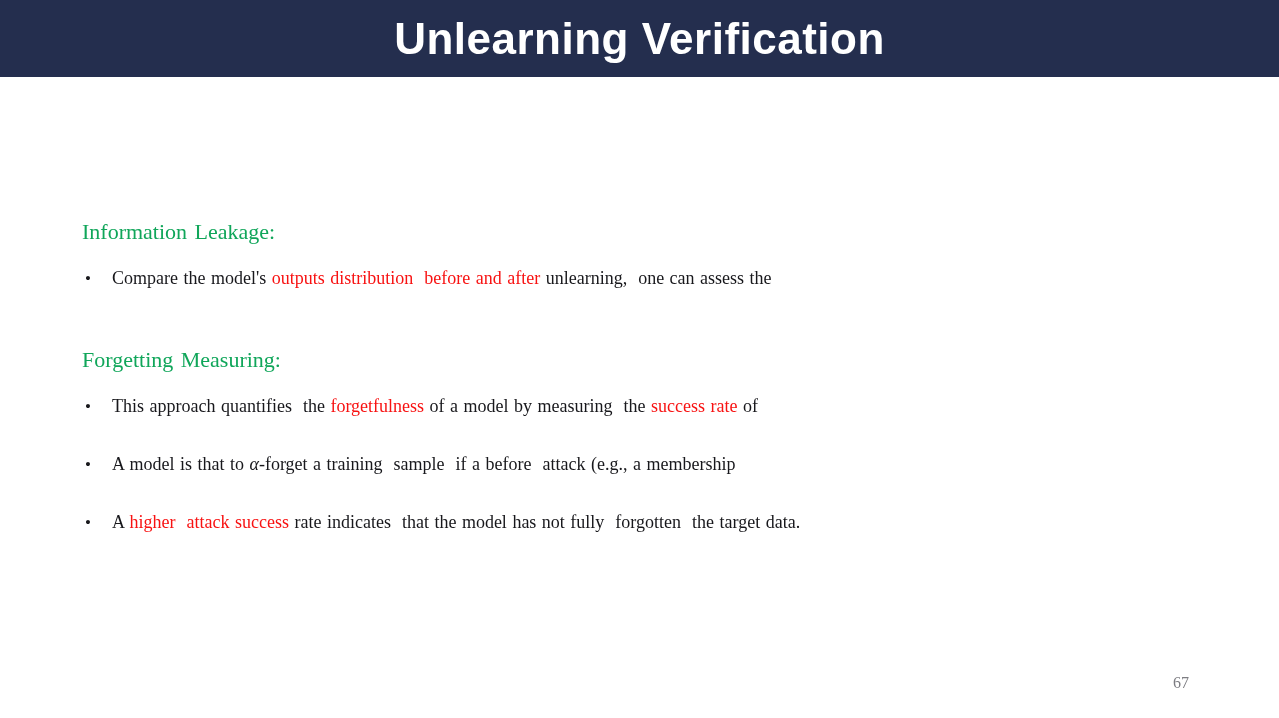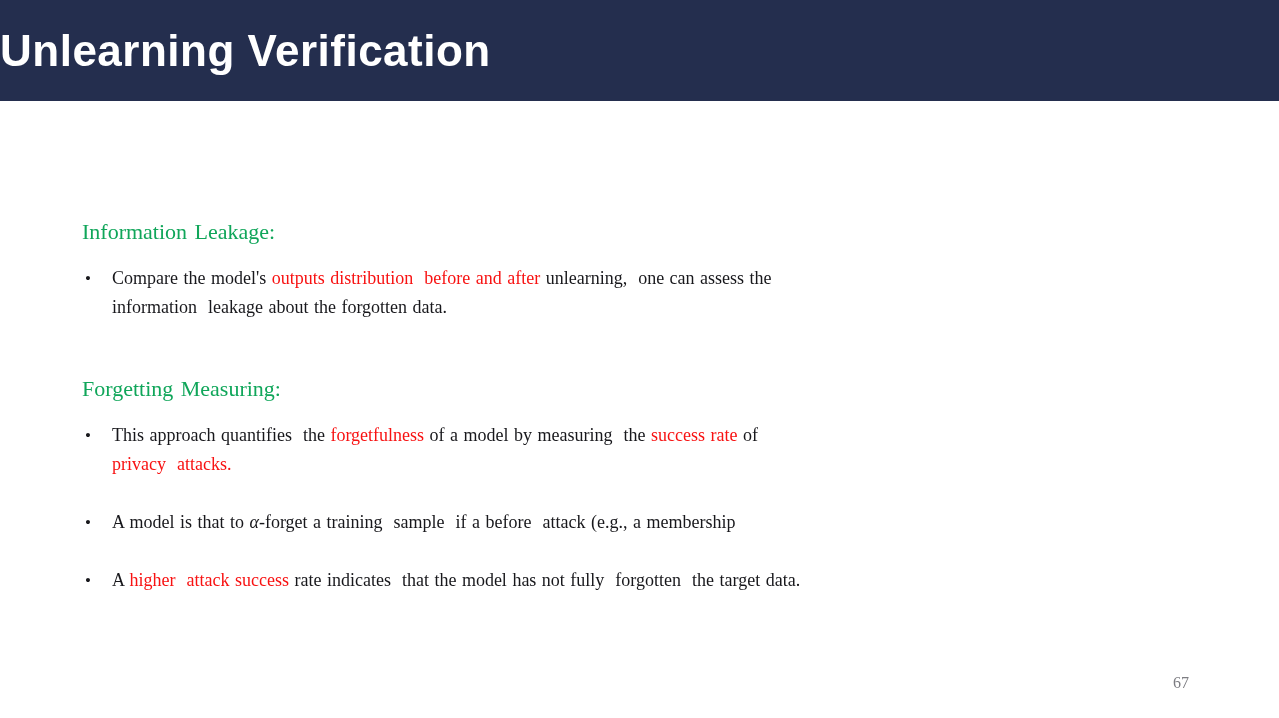--- a/index.html
+++ b/index.html
@@ -17,25 +17,25 @@
     height: 718px;
     position: relative;
     overflow: hidden;
     font-family: "Liberation Serif", serif;
     color: var(--body);
   }
   .titlebar {
     position: absolute;
     top: 0; left: 0;
     width: 1279px;
-    height: 101px;
+    height: 77px;
     background: var(--header-bg);
     display: flex;
     align-items: center;
-    justify-content: flex-start;
+    justify-content: center;
   }
   .title {
     font-family: "Liberation Sans", sans-serif;
     font-weight: 700;
     font-size: 44px;
     color: var(--title-color);
     letter-spacing: 0.5px;
   }
   .content {
     position: absolute;
@@ -94,31 +94,29 @@
     <h1 class="title">Unlearning Verification</h1>
   </header>
 
   <main class="content" id="sections-root">
       <section class="section">
         <h2 class="section-heading">Information Leakage:</h2>
         <div class="bullet">
           <span class="bullet-marker">•</span>
           <div class="bullet-text">
             <div class="line"><span>Compare the model's </span><span class="seg-red">outputs distribution  before and after</span><span> unlearning,  one can assess the</span></div>
-            <div class="line"><span>information  leakage about the forgotten data.</span></div>
           </div>
         </div>
       </section>
       <section class="section">
         <h2 class="section-heading">Forgetting Measuring:</h2>
         <div class="bullet">
           <span class="bullet-marker">•</span>
           <div class="bullet-text">
             <div class="line"><span>This approach quantifies  the </span><span class="seg-red">forgetfulness</span><span> of a model by measuring  the </span><span class="seg-red">success rate</span><span> of</span></div>
-            <div class="line"><span class="seg-red">privacy  attacks.</span></div>
           </div>
         </div>
         <div class="bullet">
           <span class="bullet-marker">•</span>
           <div class="bullet-text">
             <div class="line"><span>A model is that to </span><span class="seg-italic">α</span><span>-forget a training  sample  if a before  attack (e.g., a membership</span></div>
           </div>
         </div>
         <div class="bullet">
           <span class="bullet-marker">•</span>

